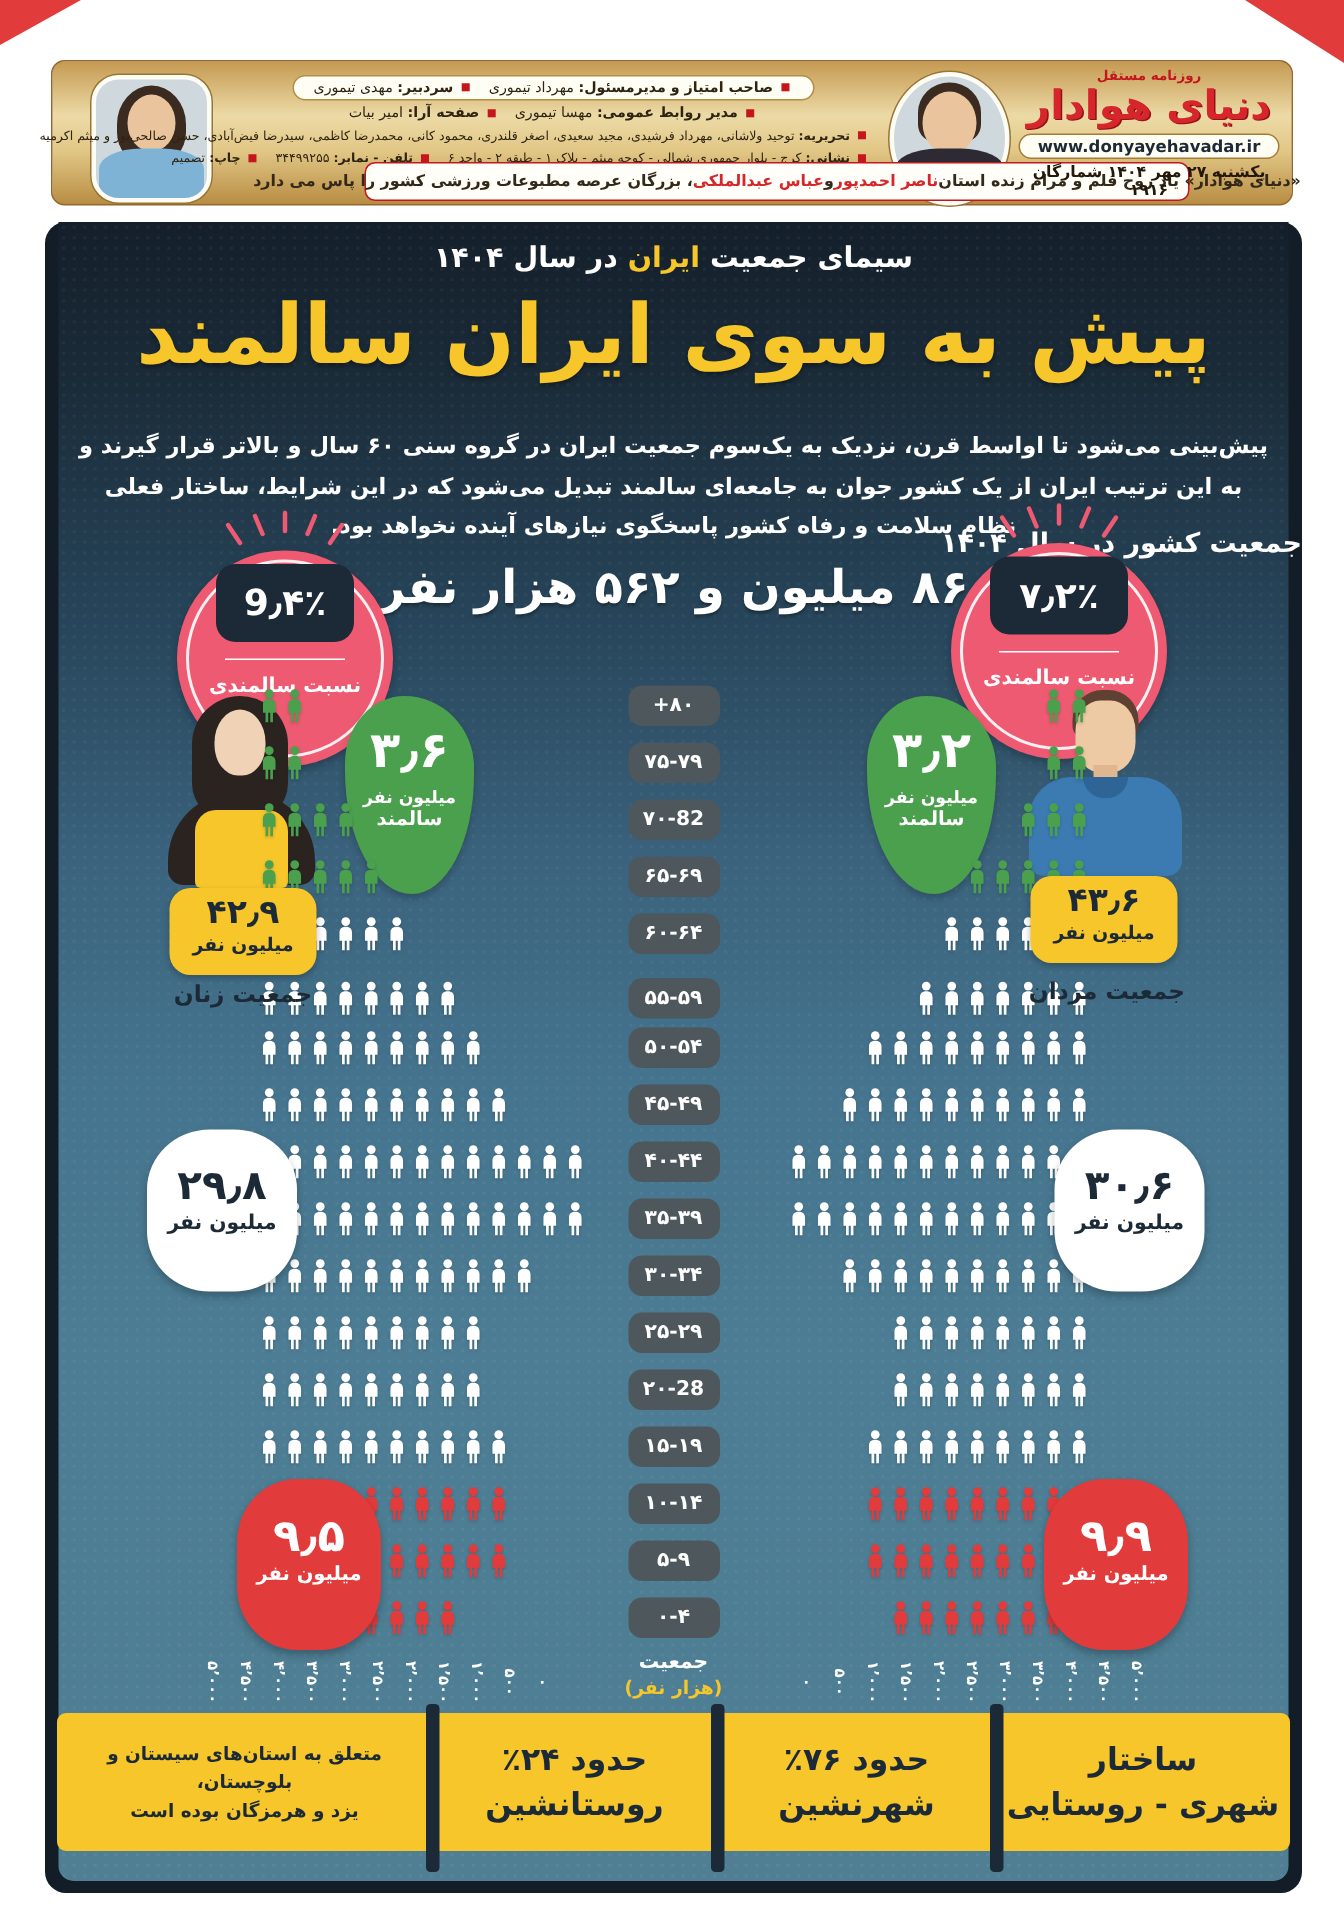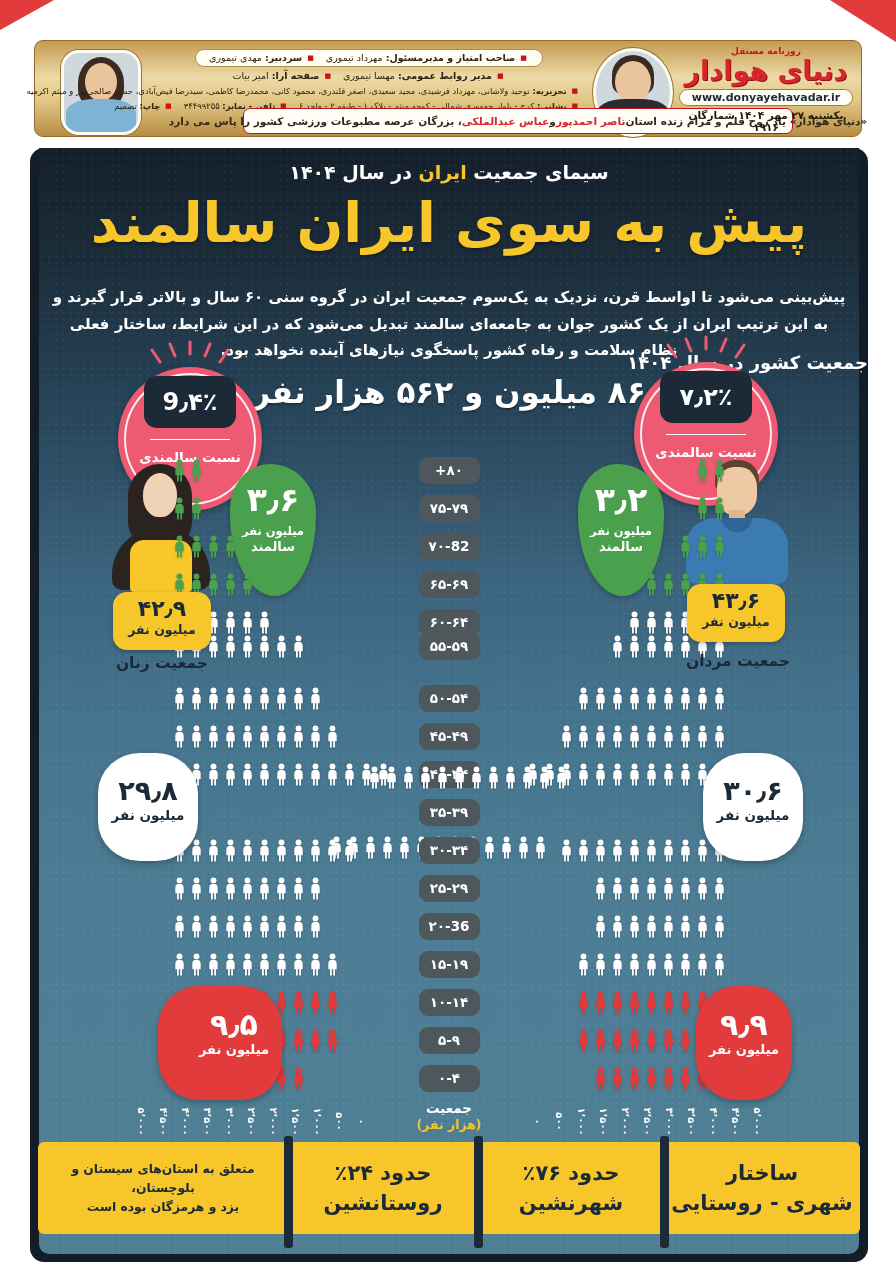--- a/index.html
+++ b/index.html
@@ -124,21 +124,21 @@
   .blob .v{font-weight:bold;}
   .blob .u{font-weight:bold;}
   .wblob{width:100px;height:108px;background:#fff;color:#1c2a37;border-radius:42px/40px;}
   .wblob .v{font-size:27px;line-height:32px;margin-top:22px;}
   .wblob .u{font-size:13.5px;line-height:16px;}
   .wblob-l{left:68px;top:605px;}
   .wblob-r{left:673px;top:605px;}
   .rblob{width:96px;height:114px;background:#e23b3c;color:#fff;border-radius:40px/42px;}
   .rblob .v{font-size:30px;line-height:34px;margin-top:22px;}
   .rblob .u{font-size:13px;line-height:16px;}
-  .rblob-l{left:128px;top:838px;padding-left:28px;}
+  .rblob-l{left:128px;top:838px;}
   .rblob-r{left:666px;top:838px;}
   
   #axis{position:absolute;left:0;top:950px;width:838px;height:46px;z-index:2;}
   .tick{position:absolute;top:0;width:22px;height:46px;display:flex;align-items:center;justify-content:center;}
   .tick span{display:block;transform:rotate(90deg);white-space:nowrap;direction:ltr;
     color:#fff;font-size:10px;font-weight:bold;}
   .axis-title{position:absolute;left:364px;top:2px;width:110px;text-align:center;}
   .axis-title .t1{color:#fff;font-size:13.5px;font-weight:bold;line-height:17px;}
   .axis-title .t2{color:#f6c62b;font-size:12.5px;font-weight:bold;line-height:16px;direction:rtl;}
   
@@ -450,21 +450,21 @@
               <span class="picon c-white"><svg viewBox="0 0 20 30">
                   <circle cx="10" cy="4.2" r="3.9"></circle>
                   <path d="M10 8.8c-3.8 0-5.6 1.9-5.6 5.6v6.8h2.3v8.4h2.4v-8.4h1.8v8.4h2.4v-8.4h2.3v-6.8c0-3.7-1.8-5.6-5.6-5.6z"></path>
                 </svg></span>
               <span class="picon c-white"><svg viewBox="0 0 20 30">
                   <circle cx="10" cy="4.2" r="3.9"></circle>
                   <path d="M10 8.8c-3.8 0-5.6 1.9-5.6 5.6v6.8h2.3v8.4h2.4v-8.4h1.8v8.4h2.4v-8.4h2.3v-6.8c0-3.7-1.8-5.6-5.6-5.6z"></path>
                 </svg></span>
             </div>
           </div>
-          <div class="prow" style="top: 176px;">
+          <div class="prow" style="top: 195px;">
             <div class="pside l">
               <span class="picon c-white"><svg viewBox="0 0 20 30">
                   <circle cx="10" cy="4.2" r="3.9"></circle>
                   <path d="M10 8.8c-3.8 0-5.6 1.9-5.6 5.6v6.8h2.3v8.4h2.4v-8.4h1.8v8.4h2.4v-8.4h2.3v-6.8c0-3.7-1.8-5.6-5.6-5.6z"></path>
                 </svg></span>
               <span class="picon c-white"><svg viewBox="0 0 20 30">
                   <circle cx="10" cy="4.2" r="3.9"></circle>
                   <path d="M10 8.8c-3.8 0-5.6 1.9-5.6 5.6v6.8h2.3v8.4h2.4v-8.4h1.8v8.4h2.4v-8.4h2.3v-6.8c0-3.7-1.8-5.6-5.6-5.6z"></path>
                 </svg></span>
               <span class="picon c-white"><svg viewBox="0 0 20 30">
@@ -790,21 +790,21 @@
               <span class="picon c-white"><svg viewBox="0 0 20 30">
                   <circle cx="10" cy="4.2" r="3.9"></circle>
                   <path d="M10 8.8c-3.8 0-5.6 1.9-5.6 5.6v6.8h2.3v8.4h2.4v-8.4h1.8v8.4h2.4v-8.4h2.3v-6.8c0-3.7-1.8-5.6-5.6-5.6z"></path>
                 </svg></span>
               <span class="picon c-white"><svg viewBox="0 0 20 30">
                   <circle cx="10" cy="4.2" r="3.9"></circle>
                   <path d="M10 8.8c-3.8 0-5.6 1.9-5.6 5.6v6.8h2.3v8.4h2.4v-8.4h1.8v8.4h2.4v-8.4h2.3v-6.8c0-3.7-1.8-5.6-5.6-5.6z"></path>
                 </svg></span>
             </div>
           </div>
-          <div class="prow" style="top: 342px; flex-direction: column;">
+          <div class="prow" style="top: 342px;">
             <div class="pside l">
               <span class="picon c-white"><svg viewBox="0 0 20 30">
                   <circle cx="10" cy="4.2" r="3.9"></circle>
                   <path d="M10 8.8c-3.8 0-5.6 1.9-5.6 5.6v6.8h2.3v8.4h2.4v-8.4h1.8v8.4h2.4v-8.4h2.3v-6.8c0-3.7-1.8-5.6-5.6-5.6z"></path>
                 </svg></span>
               <span class="picon c-white"><svg viewBox="0 0 20 30">
                   <circle cx="10" cy="4.2" r="3.9"></circle>
                   <path d="M10 8.8c-3.8 0-5.6 1.9-5.6 5.6v6.8h2.3v8.4h2.4v-8.4h1.8v8.4h2.4v-8.4h2.3v-6.8c0-3.7-1.8-5.6-5.6-5.6z"></path>
                 </svg></span>
               <span class="picon c-white"><svg viewBox="0 0 20 30">
@@ -1098,21 +1098,21 @@
                 </svg></span>
               <span class="picon c-white"><svg viewBox="0 0 20 30">
                   <circle cx="10" cy="4.2" r="3.9"></circle>
                   <path d="M10 8.8c-3.8 0-5.6 1.9-5.6 5.6v6.8h2.3v8.4h2.4v-8.4h1.8v8.4h2.4v-8.4h2.3v-6.8c0-3.7-1.8-5.6-5.6-5.6z"></path>
                 </svg></span>
               <span class="picon c-white"><svg viewBox="0 0 20 30">
                   <circle cx="10" cy="4.2" r="3.9"></circle>
                   <path d="M10 8.8c-3.8 0-5.6 1.9-5.6 5.6v6.8h2.3v8.4h2.4v-8.4h1.8v8.4h2.4v-8.4h2.3v-6.8c0-3.7-1.8-5.6-5.6-5.6z"></path>
                 </svg></span>
             </div>
-            <div class="pill">۲۰-36</div>
+            <div class="pill">۲۰-28</div>
             <div class="pside r">
               <span class="picon c-white"><svg viewBox="0 0 20 30">
                   <circle cx="10" cy="4.2" r="3.9"></circle>
                   <path d="M10 8.8c-3.8 0-5.6 1.9-5.6 5.6v6.8h2.3v8.4h2.4v-8.4h1.8v8.4h2.4v-8.4h2.3v-6.8c0-3.7-1.8-5.6-5.6-5.6z"></path>
                 </svg></span>
               <span class="picon c-white"><svg viewBox="0 0 20 30">
                   <circle cx="10" cy="4.2" r="3.9"></circle>
                   <path d="M10 8.8c-3.8 0-5.6 1.9-5.6 5.6v6.8h2.3v8.4h2.4v-8.4h1.8v8.4h2.4v-8.4h2.3v-6.8c0-3.7-1.8-5.6-5.6-5.6z"></path>
                 </svg></span>
               <span class="picon c-white"><svg viewBox="0 0 20 30">

